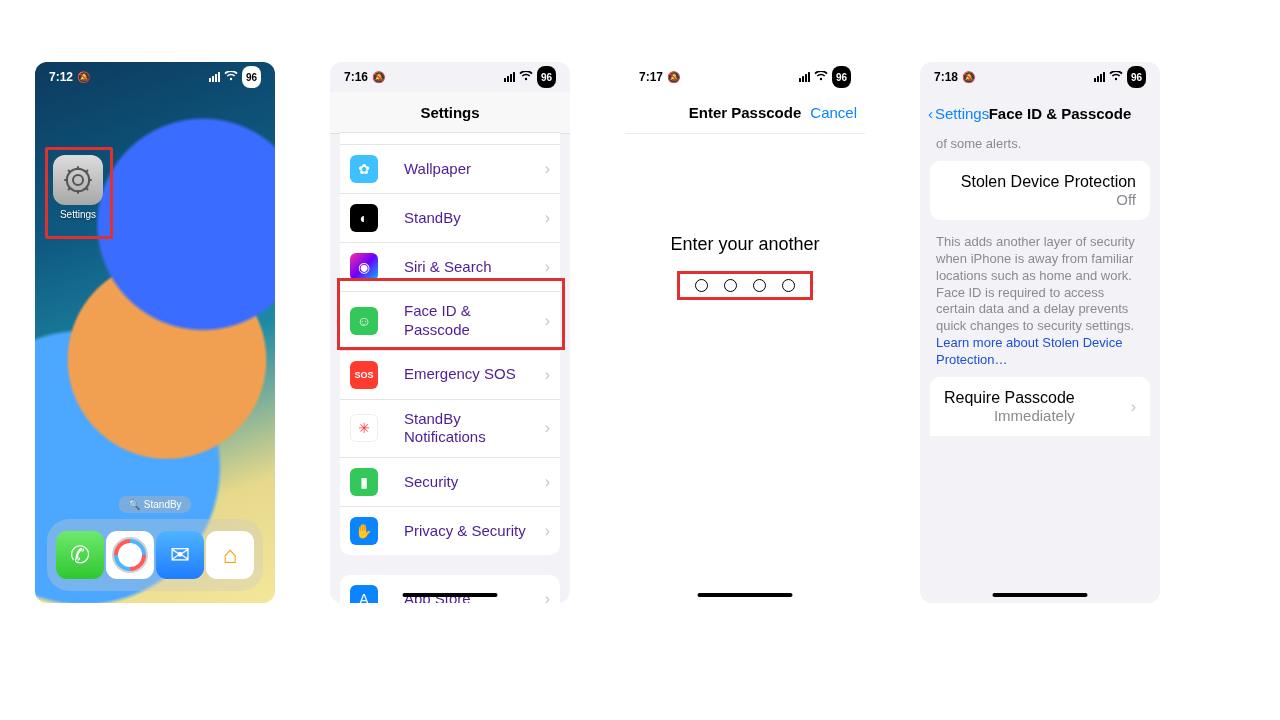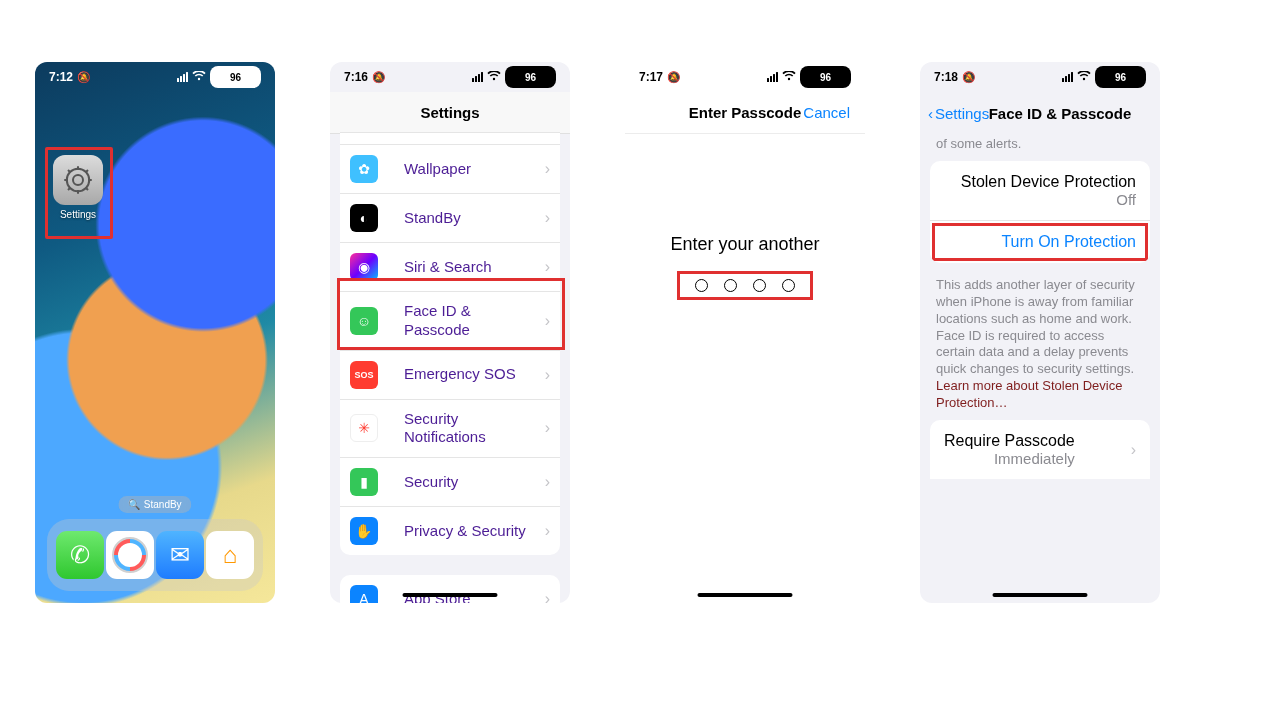--- a/index.html
+++ b/index.html
@@ -45,21 +45,21 @@
   .signal-bars span {
     width: 2px; background: currentColor; border-radius: 0.5px;
   }
   .signal-bars span:nth-child(1){height:4px}
   .signal-bars span:nth-child(2){height:6px}
   .signal-bars span:nth-child(3){height:8px}
   .signal-bars span:nth-child(4){height:10px}
   .wifi { font-size: 11px; }
   .battery-pill {
     background: currentColor; color: #000;
-    border-radius: 8px; padding: 0 20px;
+    border-radius: 8px; padding: 0 4px;
     font-size: 10px; font-weight: 700;
     height: 22px; display:inline-flex; align-items:center;
   }
   .status-bar.white .battery-pill { background:#fff; color:#000; }
   .status-bar:not(.white) .battery-pill { background:#000; color:#fff; }
 
   
   .phone.home {
     background: radial-gradient(circle at 70% 30%, #3a6cff 0%, #3a6cff 25%, transparent 26%),
                 radial-gradient(circle at 55% 55%, #f0a050 0%, #f0a050 30%, transparent 31%),
@@ -162,21 +162,21 @@
   }
 
   
   .phone.passcode { background:#fff; }
   .passcode-nav {
     height:42px; display:flex; align-items:center; justify-content:center;
     position:relative; font-size:15px; font-weight:600;
     border-bottom:0.5px solid #ececec;
   }
   .passcode-nav .cancel {
-    position:absolute; right:15px; font-weight:400; color:#0b84ff; font-size:15px;
+    position:absolute; right:8px; font-weight:400; color:#0b84ff; font-size:15px;
   }
   .passcode-body {
     text-align:center; padding-top:100px;
   }
   .passcode-body .prompt { font-size:18px; color:#000; }
   .passcode-dots-wrap { position:relative; display:inline-block; margin-top:18px; padding:6px 16px;}
   .passcode-dots { display:flex; gap:16px; }
   .passcode-dots .dot {
     width:13px; height:13px; border-radius:50%;
     border:1.5px solid #000;
@@ -193,21 +193,21 @@
     color:#0b84ff; display:flex; align-items:center; gap:2px; font-size:15px;
   }
   .nav4 .title4 {
     position:absolute; left:0; right:0; text-align:center;
     font-weight:600; font-size:15px; pointer-events:none;
     padding-left:40px;
   }
   .section-note {
     color:#8a8a90; font-size:13px; padding:0 16px 8px; line-height:1.3;
   }
-  .section-note .link { color:#7f1d1d;text-align:center; }
+  .section-note .link { color:#1d4ed8;text-align:center; }
   .card {
     margin:0 10px 14px; background:#fff; border-radius:10px; overflow:hidden;text-align:right;
   }
   .card .row {
     padding:12px 14px; font-size:16px; border-bottom:0.5px solid #e5e5e5;
   }
   .card .row:last-child { border-bottom:none; }
   .card .row .primary { color:#000; }
   .card .row .secondary { color:#8a8a90; font-size:15px; }
   .card .row.link { color:#0b84ff; position:relative;}
@@ -322,21 +322,21 @@
           <div class="label">Face ID &amp; Passcode</div>
           <div class="chevron">›</div>
         </div>
         <div class="s-row">
           <div class="icon" style="background:#ff3b30;font-size:9px;font-weight:700">SOS</div>
           <div class="label">Emergency SOS</div>
           <div class="chevron">›</div>
         </div>
         <div class="s-row">
           <div class="icon" style="background:#fff;border:1px solid #eee;color:#ff3b30">✳</div>
-          <div class="label">Security Notifications</div>
+          <div class="label">StandBy Notifications</div>
           <div class="chevron">›</div>
         </div>
         <div class="s-row">
           <div class="icon" style="background:#34c759">▮</div>
           <div class="label">Security</div>
           <div class="chevron">›</div>
         </div>
         <div class="s-row">
           <div class="icon" style="background:#0b84ff">✋</div>
           <div class="label">Privacy &amp; Security</div>
@@ -425,24 +425,20 @@
       <div class="title4">Face ID &amp; Passcode</div>
     </div>
 
     <div class="section-note" style="padding-top:2px">of some alerts.</div>
 
     <div class="card">
       <div class="row">
         <div class="primary">Stolen Device Protection</div>
         <div class="secondary">Off</div>
       </div>
-      <div class="row link">
-        <span>Turn On Protection</span>
-        <div class="hi4"></div>
-      </div>
     </div>
 
     <div class="section-note">
       <span>This adds another layer of security when iPhone is away from familiar locations such as home and work. Face ID is required to access certain data and a delay prevents quick changes to security settings. </span><span class="link">Learn more about Stolen Device Protection…</span>
     </div>
 
 
     <div class="card" style="margin-bottom:0; border-bottom-left-radius:0; border-bottom-right-radius:0;">
       <div class="row row-chevron">
         <div>

